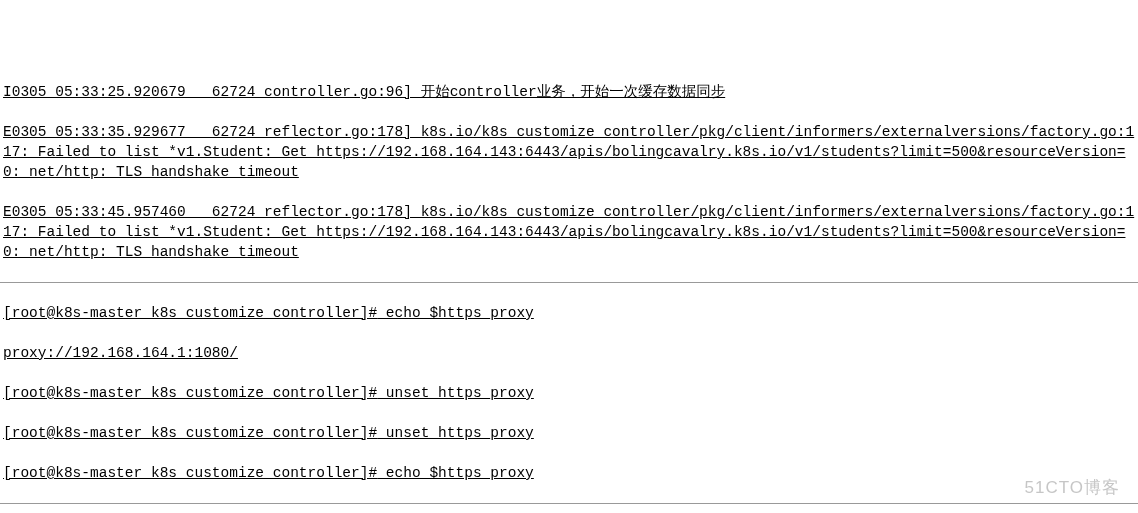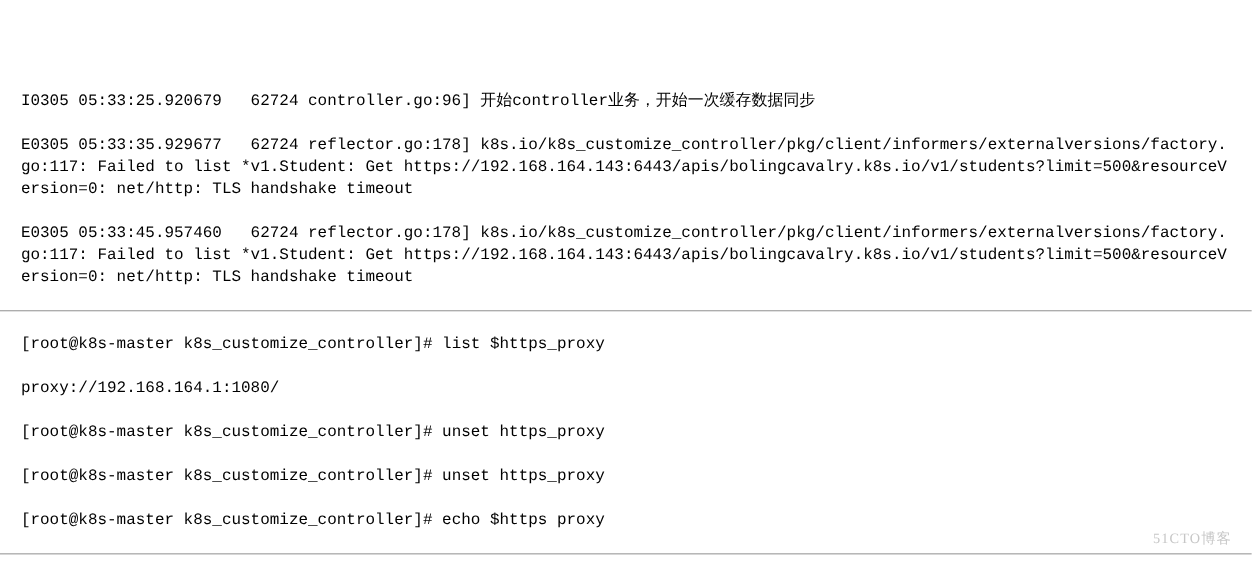--- a/index.html
+++ b/index.html
@@ -10,46 +10,46 @@
       font-size: 14.5px;
       line-height: 1.38;
       color: #000000;
       white-space: pre-wrap;
       word-break: break-all;
       overflow: hidden;
       width: 1138px;
       height: 513px;
       box-sizing: border-box;
     }
-    .line { margin: 0; padding: 0 19px; }
+    .line { margin: 0; padding: 0 3px; text-decoration: underline; }
     .divider {
       border-top: 1px solid #999;
       margin: 0;
       height: 0;
     }
     .watermark {
       position: absolute;
       right: 18px;
       bottom: 14px;
-      font-size: 13px;
+      font-size: 17px;
       color: rgba(160,160,160,0.6);
-      font-family: Liberation Serif, serif;
+      font-family: Liberation Sans, sans-serif;
       letter-spacing: 1px;
     }
   </style>
 </head>
 <body>
 
 
 
 <div class="line">I0305 05:33:25.920679   62724 controller.go:96] 开始controller业务，开始一次缓存数据同步</div>
 <div class="line">E0305 05:33:35.929677   62724 reflector.go:178] k8s.io/k8s_customize_controller/pkg/client/informers/externalversions/factory.go:117: Failed to list *v1.Student: Get https://192.168.164.143:6443/apis/bolingcavalry.k8s.io/v1/students?limit=500&amp;resourceVersion=0: net/http: TLS handshake timeout</div>
 <div class="line">E0305 05:33:45.957460   62724 reflector.go:178] k8s.io/k8s_customize_controller/pkg/client/informers/externalversions/factory.go:117: Failed to list *v1.Student: Get https://192.168.164.143:6443/apis/bolingcavalry.k8s.io/v1/students?limit=500&amp;resourceVersion=0: net/http: TLS handshake timeout</div>
 <div class="divider"></div>
-<div class="line"><span>[root@k8s-master k8s_customize_controller]#</span><span> list $https_proxy</span></div>
+<div class="line"><span>[root@k8s-master k8s_customize_controller]#</span><span> echo $https_proxy</span></div>
 <div class="line">proxy://192.168.164.1:1080/</div>
 <div class="line"><span>[root@k8s-master k8s_customize_controller]#</span><span> unset https_proxy</span></div>
 <div class="line"><span>[root@k8s-master k8s_customize_controller]#</span><span> unset https_proxy</span></div>
 <div class="line"><span>[root@k8s-master k8s_customize_controller]#</span><span> echo $https proxy</span></div>
 <div class="divider"></div>
 
 
 
 
 

